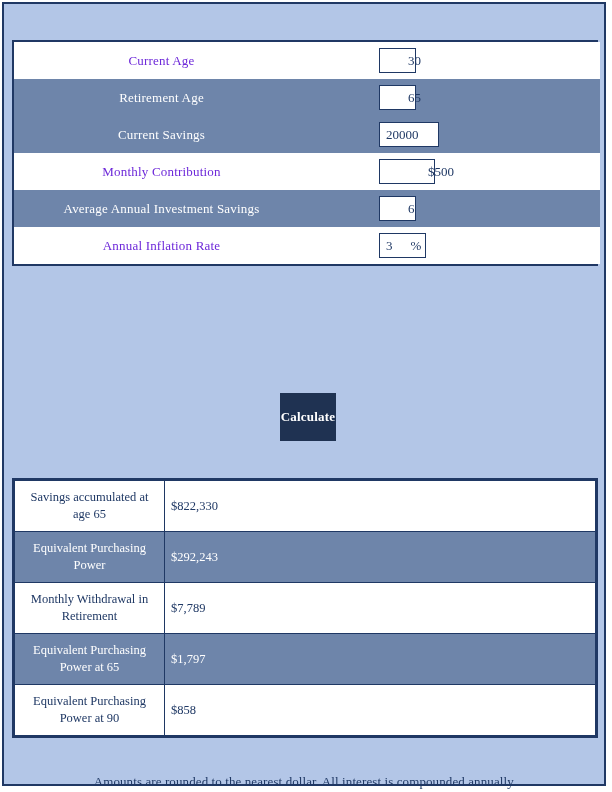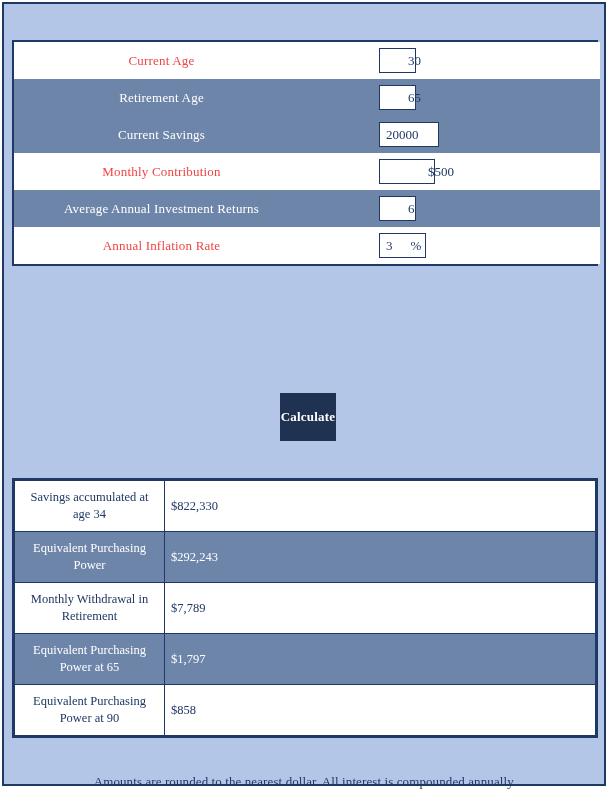--- a/index.html
+++ b/index.html
@@ -55,21 +55,21 @@
     border: none;
     vertical-align: middle;
   }
 
   td.form-label {
     width: 295px;
     text-align: center;
     font-size: 13px;
     letter-spacing: .2px;
   }
-  tr.row-odd  td.form-label { color: #ef4444; }
+  tr.row-odd  td.form-label { color: #6d28d9; }
   tr.row-even td.form-label { color: #ffffff; }
 
   td.form-field {
     width: 291px;
     padding-left: 0;
   }
 
   .field-box {
     display: inline-flex;
     align-items: center;
@@ -174,21 +174,21 @@
                 <span class="val">20000</span>
               </span></td>
           </tr>
           <tr class="row-odd">
             <td class="form-label">Monthly Contribution</td>
             <td class="form-field"><span class="field-box fw-mid">
                 <span class="val">$500</span>
               </span></td>
           </tr>
           <tr class="row-even">
-            <td class="form-label">Average Annual Investment Returns</td>
+            <td class="form-label">Average Annual Investment Savings</td>
             <td class="form-field"><span class="field-box fw-narrow">
                 <span class="val">6</span>
               </span></td>
           </tr>
           <tr class="row-odd">
             <td class="form-label">Annual Inflation Rate</td>
             <td class="form-field"><span class="field-box fw-pct">
                 <span class="val">3</span>
                 <span class="suffix">%</span>
               </span></td>
@@ -196,21 +196,21 @@
         </tbody>
     </table>
   </div>
 
   <button id="calculate-button">Calculate</button>
 
   <div id="results-panel" class="panel">
     <table class="grid">
       <tbody id="results-body">
           <tr class="row-odd">
-            <td class="res-label">Savings accumulated at age 34</td>
+            <td class="res-label">Savings accumulated at age 65</td>
             <td class="res-value">$822,330</td>
           </tr>
           <tr class="row-even">
             <td class="res-label">Equivalent Purchasing Power</td>
             <td class="res-value">$292,243</td>
           </tr>
           <tr class="row-odd">
             <td class="res-label">Monthly Withdrawal in Retirement</td>
             <td class="res-value">$7,789</td>
           </tr>

